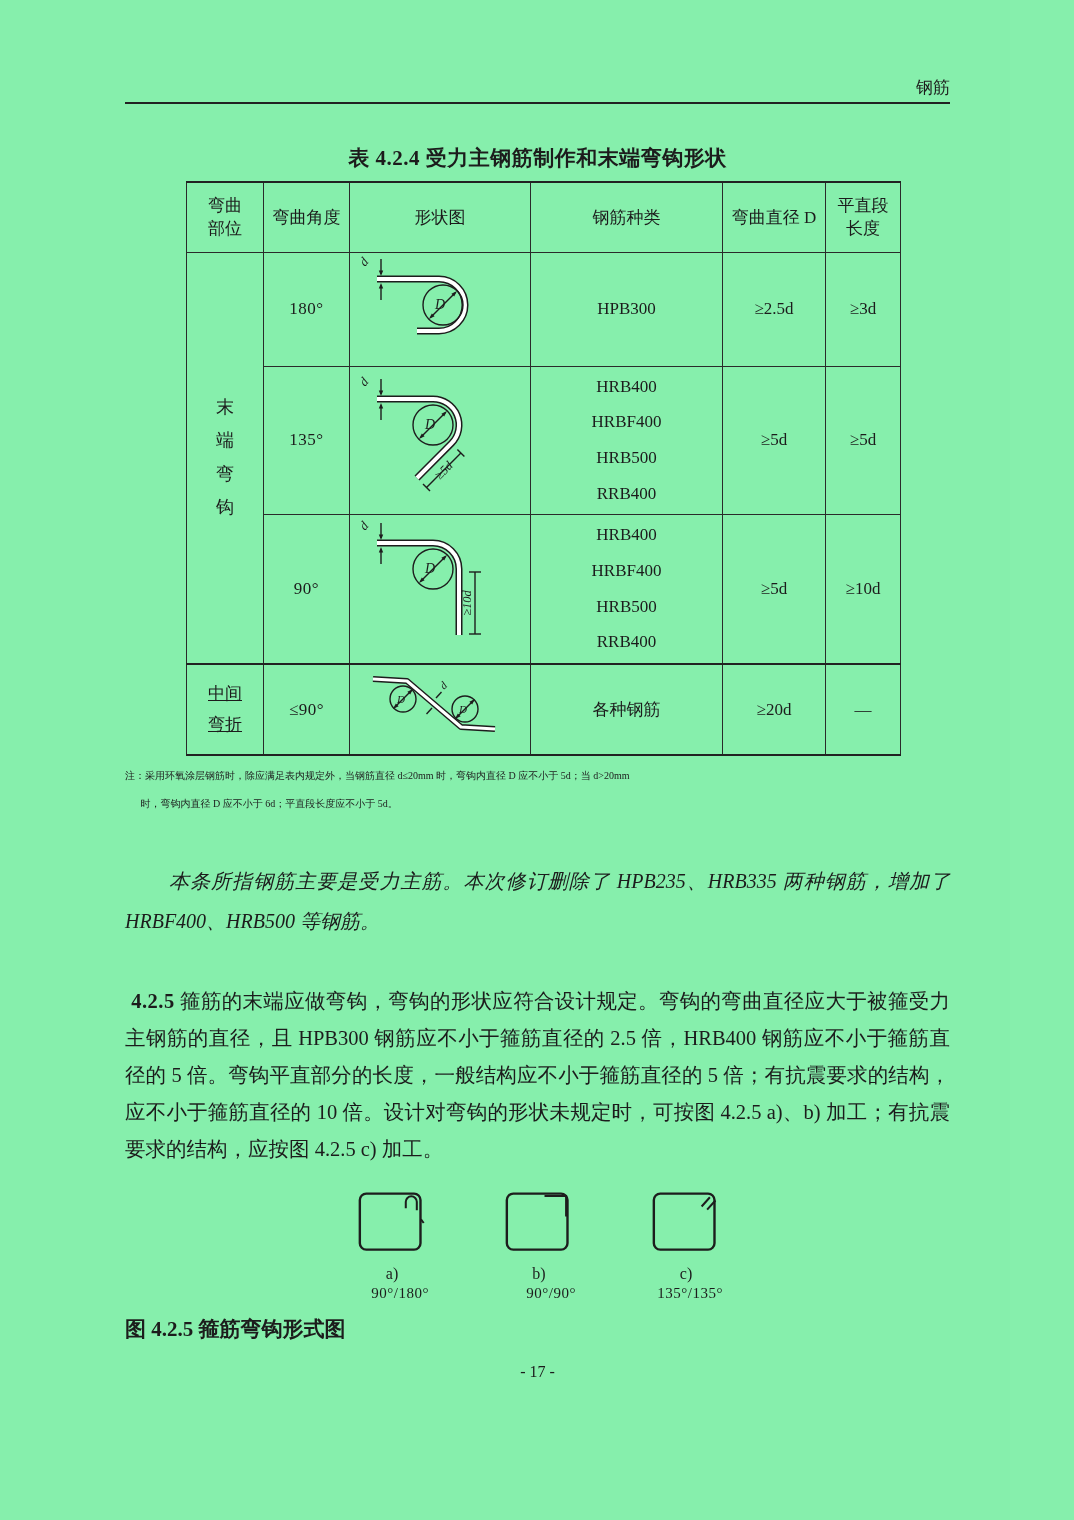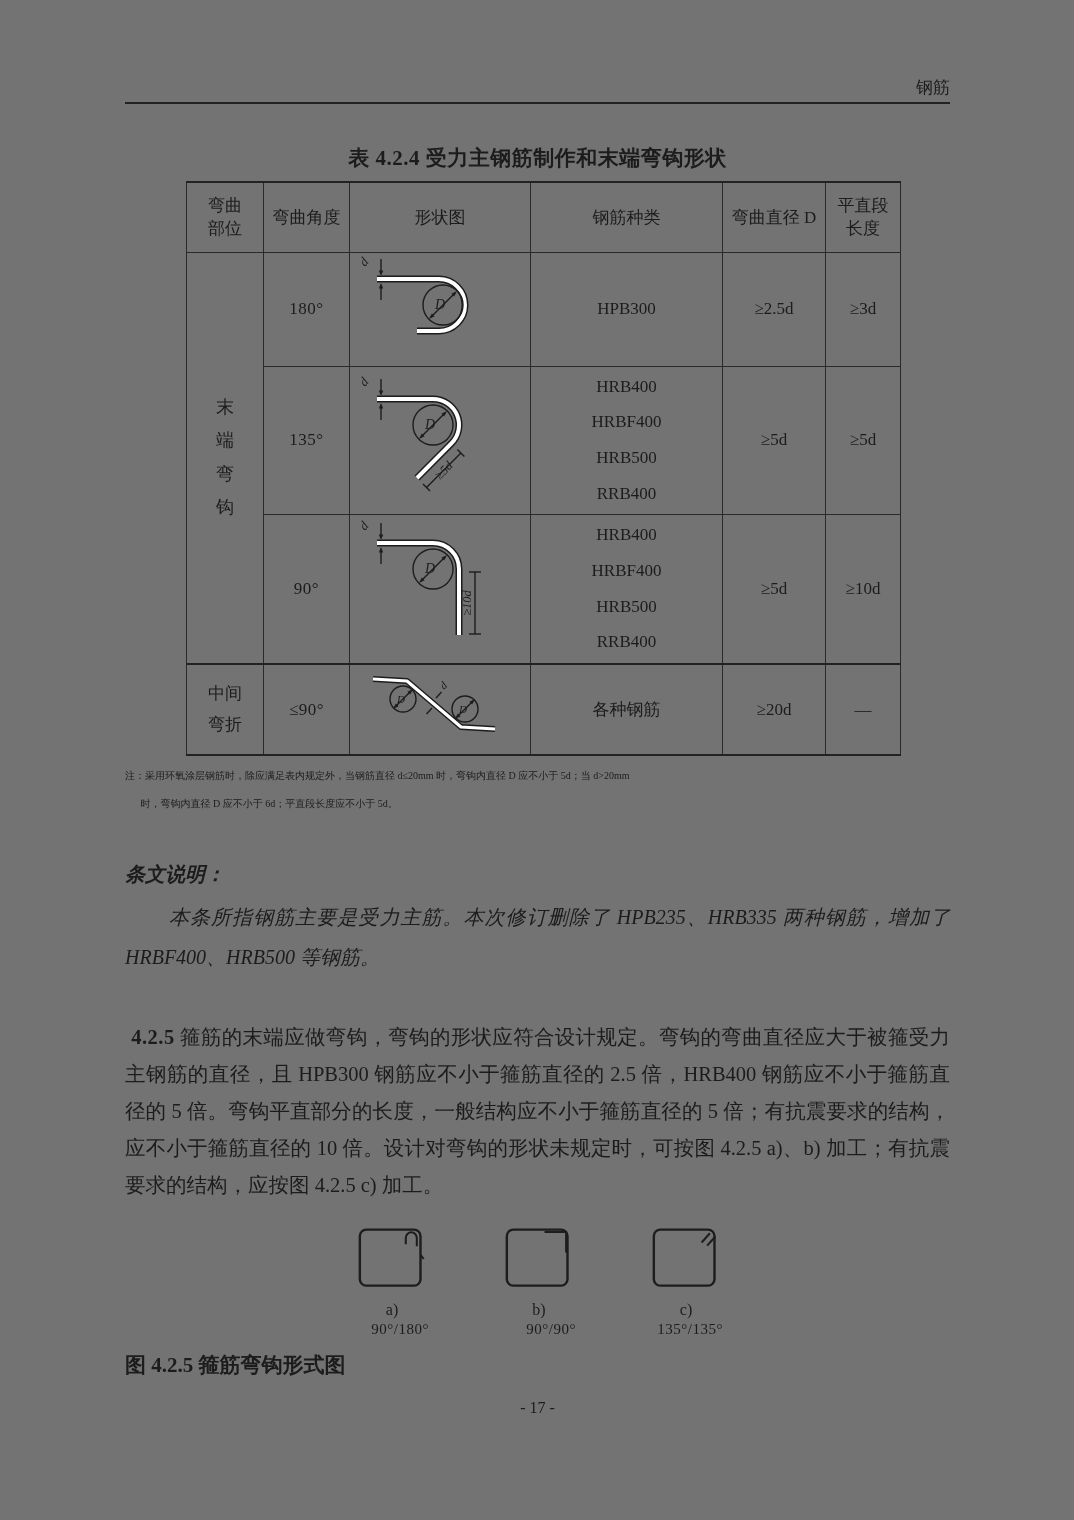--- a/index.html
+++ b/index.html
@@ -1,21 +1,21 @@
 <!DOCTYPE html>
 <html><head>
 <meta charset="utf-8">
 <style>
   * { margin:0; padding:0; box-sizing:border-box; }
   html,body { background:#9a9a9a; }
   .page {
     position:relative;
     width:1074px; height:1520px;
     margin:0 auto;
-    background:#737373;
+    background:#86efac;
     color:#1c1c1c;
     font-family:"Liberation Serif", serif;
     padding:76px 124px 0 125px;
     overflow:hidden;
   }
   
   .running-head { text-align:right; font-size:17px; height:24px; }
   .head-rule { border-bottom:2.2px solid #222; margin-top:2px; }
 
   
@@ -45,21 +45,21 @@
   tr.r4     { height:88px; }
   tr.r4 td  { border-top:2px solid #222; }
   th.c1, td.c1 { padding:8px 14px; }
   th.c6 { padding:0 9px; }
   .vert-label {
     display:inline-block; width:1.15em;
     word-break:break-all; line-height:1.85; font-size:18px;
   }
   td.angle { font-size:18px; letter-spacing:.5px; }
   .steel-line { line-height:2.1;font-family:Liberation Serif, serif; }
-  td.part { padding:0 14px; line-height:1.8; }
+  td.part { padding:0 14px; line-height:1.8;text-decoration:underline; }
 
   
   svg text { font-family:"Liberation Serif", serif; fill:#1d1d1d; }
   .bar-o { fill:none; stroke:#1d1d1d; stroke-width:7; }
   .bar-i { fill:none; stroke:#ffffff; stroke-width:4; }
   .bar-o2 { fill:none; stroke:#1d1d1d; stroke-width:6; stroke-linejoin:round; }
   .bar-i2 { fill:none; stroke:#ffffff; stroke-width:3.2; stroke-linejoin:round; }
   .thin  { fill:none; stroke:#1d1d1d; stroke-width:1.4; }
   .ah    { fill:#1d1d1d; stroke:none; }
   .dimtxt { font-style:italic; }
@@ -247,21 +247,20 @@
     </tr>
   </tbody>
     </table>
 
   <div class="note">
     <div>注：采用环氧涂层钢筋时，除应满足表内规定外，当钢筋直径 d≤20mm 时，弯钩内直径 D 应不小于 5d；当 d&gt;20mm</div>
     <div class="note-l2">时，弯钩内直径 D 应不小于 6d；平直段长度应不小于 5d。</div>
   </div>
 
   <div class="commentary">
-    <div class="commentary-heading">条文说明：</div>
     <p class="commentary-body">本条所指钢筋主要是受力主筋。本次修订删除了 HPB235、HRB335 两种钢筋，增加了 HRBF400、HRB500 等钢筋。</p>
   </div>
 
   <p class="clause"><b>4.2.5</b> <span>箍筋的末端应做弯钩，弯钩的形状应符合设计规定。弯钩的弯曲直径应大于被箍受力主钢筋的直径，且 HPB300 钢筋应不小于箍筋直径的 2.5 倍，HRB400 钢筋应不小于箍筋直径的 5 倍。弯钩平直部分的长度，一般结构应不小于箍筋直径的 5 倍；有抗震要求的结构，应不小于箍筋直径的 10 倍。设计对弯钩的形状未规定时，可按图 4.2.5 a)、b) 加工；有抗震要求的结构，应按图 4.2.5 c) 加工。</span></p>
 
   <div class="figure-block">
     <div class="stirrups">
       <div class="stirrup">
         <svg width="74" height="68" viewBox="0 0 80 74">
           <rect class="stir" x="5" y="5" width="66" height="61" rx="7"></rect>

